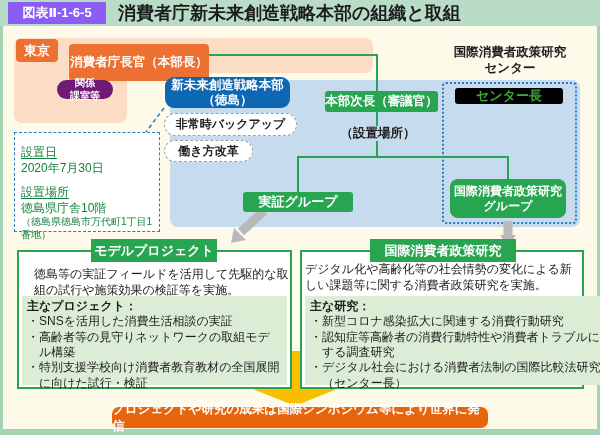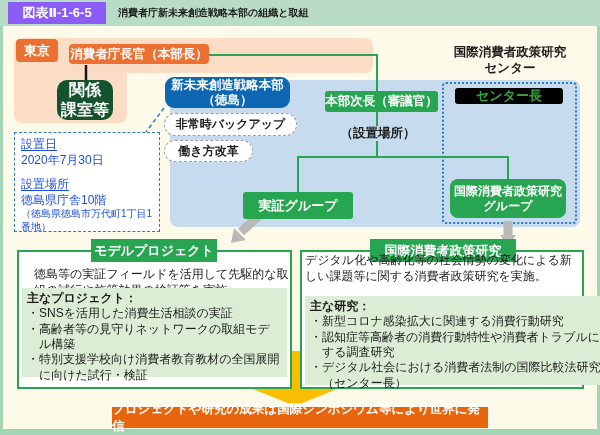--- a/index.html
+++ b/index.html
@@ -5,90 +5,90 @@
   html,body{margin:0;padding:0;background:#fff;}
   .figure{position:relative;width:600px;height:435px;overflow:hidden;
           font-family:"Liberation Sans","DejaVu Sans",sans-serif;color:#222;}
   .abs{position:absolute;}
 
   
   .titlebar{left:0;top:0;width:600px;height:26px;background:#b9dcc7;}
   .fig-label{left:8px;top:2px;width:98px;height:22px;background:#8b5cf6;color:#fff;
              font-weight:bold;font-size:13px;display:flex;align-items:center;justify-content:center;}
   .fig-title{left:118px;top:0;height:26px;display:flex;align-items:center;
-             font-weight:bold;font-size:10px;color:#1c1c1c;}
+             font-weight:bold;font-size:18px;color:#1c1c1c;}
 
   
   .canvas{left:0;top:26px;width:600px;height:409px;background:#fdfaе8;}
   .canvas{background:#fdfaea;border-left:3px solid #a3d4b4;border-right:3px solid #a3d4b4;
           border-bottom:6px solid #a3d4b4;box-sizing:border-box;}
 
   
   .peach-band{left:14px;top:38px;width:359px;height:35px;background:#fbdcc4;border-radius:8px;}
   .peach-lobe{left:14px;top:44px;width:113px;height:79px;background:#fbdcc4;border-radius:8px;}
   .blue-region{left:170px;top:80px;width:410px;height:147px;background:#c6dbee;border-radius:8px;}
   .dotted-region{left:442px;top:82px;width:135px;height:142px;border:2px dotted #2b7bc4;
                  border-radius:4px;box-sizing:border-box;}
 
   svg.connector-layer{left:0;top:0;z-index:1;}
   .z2{z-index:2;}
 
   
   .obox{display:flex;flex-direction:column;align-items:center;justify-content:center;
         text-align:center;font-weight:bold;color:#fff;box-sizing:border-box;}
   .tokyo{left:16px;top:39px;width:42px;height:23px;background:#ec7032;border-radius:4px;font-size:13px;}
-  .chief{left:69px;top:44px;width:140px;height:20px;background:#ec7032;border-radius:4px;font-size:12.5px;}
-  .related{left:57px;top:80px;width:56px;height:40px;background:#14532d;border-radius:10px;
-           font-size:16px;line-height:1.25;}
+  .chief{left:69px;top:44px;width:140px;height:37px;background:#ec7032;border-radius:4px;font-size:12.5px;}
+  .related{left:57px;top:80px;width:56px;height:19px;background:#701a75;border-radius:10px;
+           font-size:10px;line-height:1.25;}
   .hq{left:165px;top:77px;width:125px;height:31px;background:#0e67b2;border-radius:9px;
       font-size:12.5px;line-height:1.15;}
   .pill{background:#fff;border:1.5px dashed #9aa0a6;border-radius:12px;color:#222;
         font-weight:bold;font-size:12px;display:flex;align-items:center;justify-content:center;box-sizing:border-box;}
   .pill1{left:164px;top:113px;width:133px;height:23px;}
   .pill2{left:164px;top:140px;width:89px;height:22px;font-family:Liberation Mono, monospace;}
   .deputy{left:325px;top:91px;width:113px;height:21px;background:#27a550;border-radius:3px;font-size:12.5px;}
   .general-office{left:336px;top:126px;width:84px;height:15px;background:#c6dbee;color:#1c1c1c;
                   font-weight:bold;font-size:12.5px;display:flex;align-items:center;justify-content:center;}
   .center-title{left:440px;top:44px;width:140px;height:34px;color:#1c1c1c;font-weight:bold;
                 font-size:12.5px;line-height:1.3;text-align:center;}
   .center-head{left:455px;top:88px;width:108px;height:16px;background:#000000;border-radius:3px;
                color:#3aa437;font-size:13px;}
-  .demo-group{left:243px;top:192px;width:110px;height:27px;background:#27a550;border-radius:3px;font-size:13px;}
+  .demo-group{left:243px;top:192px;width:110px;height:20px;background:#27a550;border-radius:3px;font-size:13px;}
   .intl-group{left:450px;top:179px;width:116px;height:39px;background:#27a550;border-radius:8px;
               font-size:12px;line-height:1.2;}
 
   
   .info-box{left:14px;top:132px;width:146px;height:100px;background:#fff;
-            border:1.5px dashed #2b7bc4;box-sizing:border-box;padding:4px 6px;
-            font-size:12px;line-height:1.3;color:#1d4ed8;}
+            border:1.5px dashed #2b7bc4;box-sizing:border-box;padding:12px 6px;
+            font-size:12px;line-height:1.3;color:#15803d;}
   .info-box .u{text-decoration:underline;text-underline-offset:2px;}
   .info-box .gap{height:9px;}
   .info-box .small{font-size:10px;line-height:1.25;}
 
   
   .pbox{background:#fff;border:2px solid #27a550;box-sizing:border-box;}
   .pbox-left{left:17px;top:250px;width:275px;height:139px;}
   .pbox-right{left:300px;top:250px;width:284px;height:139px;}
   .ptab{background:#27a550;color:#fff;font-weight:bold;font-size:13px;height:23px;
         display:flex;align-items:center;justify-content:center;box-sizing:border-box;}
   .ptab-left{left:91px;top:239px;width:126px;text-align:center;}
   .ptab-right{left:370px;top:239px;width:146px;}
   .pdesc{font-size:12px;line-height:1.3;color:#1c1c1c;}
   .pdesc-left{left:22px;top:267px;width:266px;margin-left:12px;}
-  .pdesc-right{left:305px;top:253px;width:275px;}
+  .pdesc-right{left:305px;top:263px;width:275px;font-family:Liberation Mono, monospace;}
   .plist{background:#dcedd5;box-sizing:border-box;padding:3px 5px;font-size:12px;
          line-height:1.28;color:#1c1c1c;}
-  .plist-left{left:22px;top:288px;width:265px;height:89px;}
+  .plist-left{left:22px;top:296px;width:265px;height:89px;}
   .plist-right{left:305px;top:296px;width:320px;height:89px;}
   .plist .ltitle{font-weight:bold;}
   .plist .bullet{padding-left:1em;text-indent:-1em;}
 
   
   .banner{left:112px;top:407px;width:376px;height:21px;background:#e7650d;color:#fff;
-          font-weight:bold;font-size:12.5px;display:flex;align-items:center;justify-content:center;}
+          font-weight:bold;font-size:12.5px;display:flex;align-items:center;justify-content:center;border-radius:7px;}
 </style>
 </head>
 <body>
 
 <div class="figure">
 
   <div class="abs titlebar">
     <div class="abs fig-label">図表Ⅱ-1-6-5</div>
     <div class="abs fig-title">消費者庁新未来創造戦略本部の組織と取組</div>
   </div>

